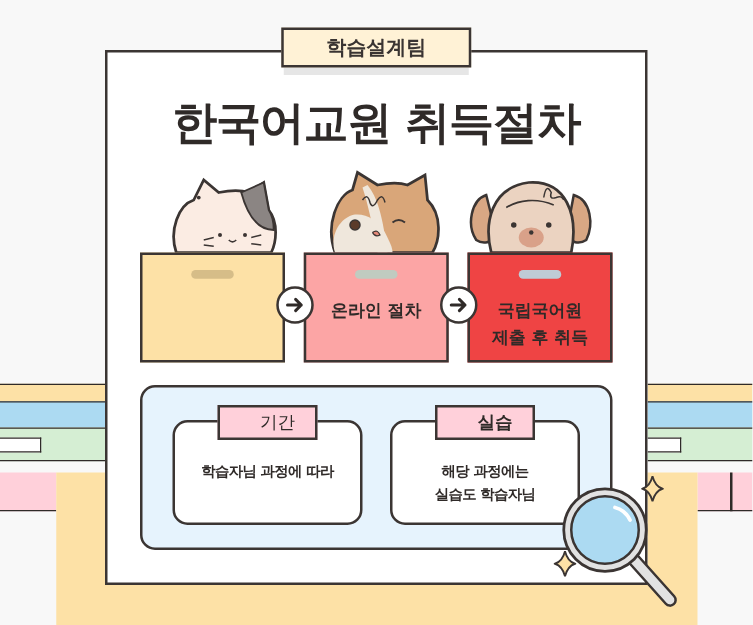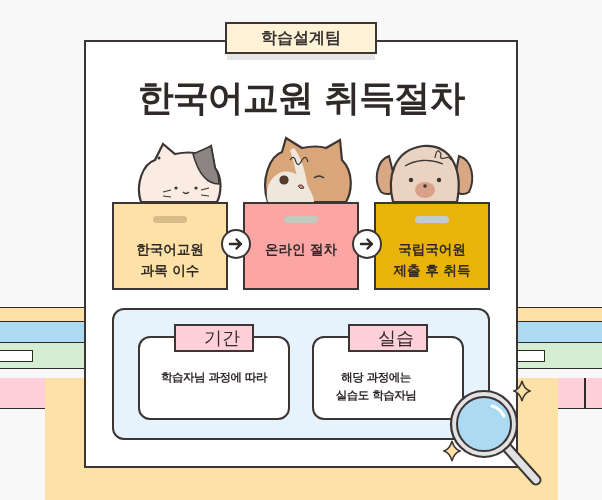--- a/index.html
+++ b/index.html
@@ -53,21 +53,21 @@
       background: #e6f3fd; border: 2px solid #3b3533; border-radius: 12px; z-index: 3;
     }
     .info-box {
       position: absolute; top: 336px; width: 152px; height: 84px;
       background: #fff; border: 2px solid #3b3533; border-radius: 12px; z-index: 4;
     }
     .info-tag {
       position: absolute; top: 324px; width: 80px; height: 28px;
       background: #ffd0da; border: 2px solid #3b3533; z-index: 5;
       display: flex; align-items: center; justify-content: center;
-      font-size: 18px; color: #2f2a28; padding-left: 16px;
+      font-size: 14px; color: #2f2a28; padding-left: 16px;
     }
     .info-text {
       position: absolute; top: 368px; width: 152px; text-align: center;
       font-size: 11.5px; font-weight: bold; line-height: 18px; color: #2f2a28; z-index: 5;
       letter-spacing: -0.5px;
     }
 
     .char { position: absolute; z-index: 2; }
     .magnifier { position: absolute; left: 440px; top: 380px; z-index: 6; }
     .sparkle { position: absolute; z-index: 6; }
@@ -128,32 +128,28 @@
   <path d="M30 30 C40 24 54 22 68 28" stroke="#3b3533" stroke-width="1.3" fill="none"></path>
   <path d="M60 22 q2 -12 6 -4 q-2 6 4 4 q4 -2 6 2" stroke="#3b3533" stroke-width="1.2" fill="none"></path>
   <circle cx="36" cy="44" r="2.2" fill="#3b3533"></circle>
     <circle cx="64" cy="44" r="2.2" fill="#3b3533"></circle>
   <ellipse cx="50" cy="54" rx="10" ry="8" fill="#d9a189"></ellipse>
   <circle cx="50" cy="50" r="1.8" fill="#3b3533"></circle>
 </svg>
 
 <div class="step" style="left:112px;">
   <div class="pill" style="background:#d6bd88;"></div>
-  <div class="label">
-    <div>한국어교원</div>
-    <div>과목 이수</div>
-  </div>
 </div>
 <div class="step" style="left:243px;background:#fca5a5;">
   <div class="pill" style="background:#c0cbc0;"></div>
   <div class="label">
     <div>온라인 절차</div>
   </div>
 </div>
-<div class="step" style="left:374px;background:#eab308;">
+<div class="step" style="left:374px;background:#ef4444;">
   <div class="pill" style="background:#bfcbd5;"></div>
   <div class="label">
     <div>국립국어원</div>
     <div>제출 후 취득</div>
   </div>
 </div>
 <style>.step[style*="left:112px"]{background:#fde1a6;}</style>
 
 <div class="arrow-btn" style="left:221px;">
   <svg width="16" height="16" viewBox="0 0 16 16">
@@ -168,22 +164,22 @@
 
 <div class="info-panel"></div>
 
 <div class="info-box" style="left:138px;"></div>
 <div class="info-tag" style="left:174px;">기간</div>
 <div class="info-text" style="left:138px;">
   <div>학습자님 과정에 따라</div>
 </div>
 
 <div class="info-box" style="left:312px;"></div>
-<div class="info-tag" style="left:348px;">실습</div>
-<div class="info-text" style="left:300px;">
+<div class="info-tag" style="left:348px;font-weight:bold;">실습</div>
+<div class="info-text" style="left:312px;">
   <div>해당 과정에는</div>
   <div>실습도 학습자님</div>
 </div>
 
 <svg class="magnifier" width="110" height="110" viewBox="0 0 110 110">
   <line x1="62" y1="62" x2="96" y2="100" stroke="#3b3533" stroke-width="11" stroke-linecap="round"></line>
   <line x1="62" y1="62" x2="96" y2="100" stroke="#e2e2e2" stroke-width="7" stroke-linecap="round"></line>
   <circle cx="44" cy="44" r="33" fill="#e2e2e2" stroke="#3b3533" stroke-width="2.2"></circle>
   <circle cx="44" cy="44" r="27" fill="#acdaf2" stroke="#3b3533" stroke-width="2"></circle>
   <path d="M52 26 q8 2 12 10" stroke="#ffffff" stroke-width="3" fill="none" stroke-linecap="round"></path>

